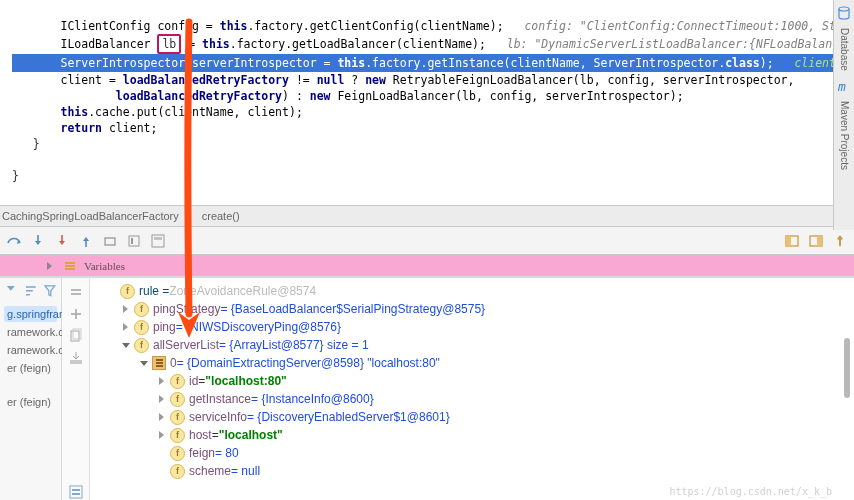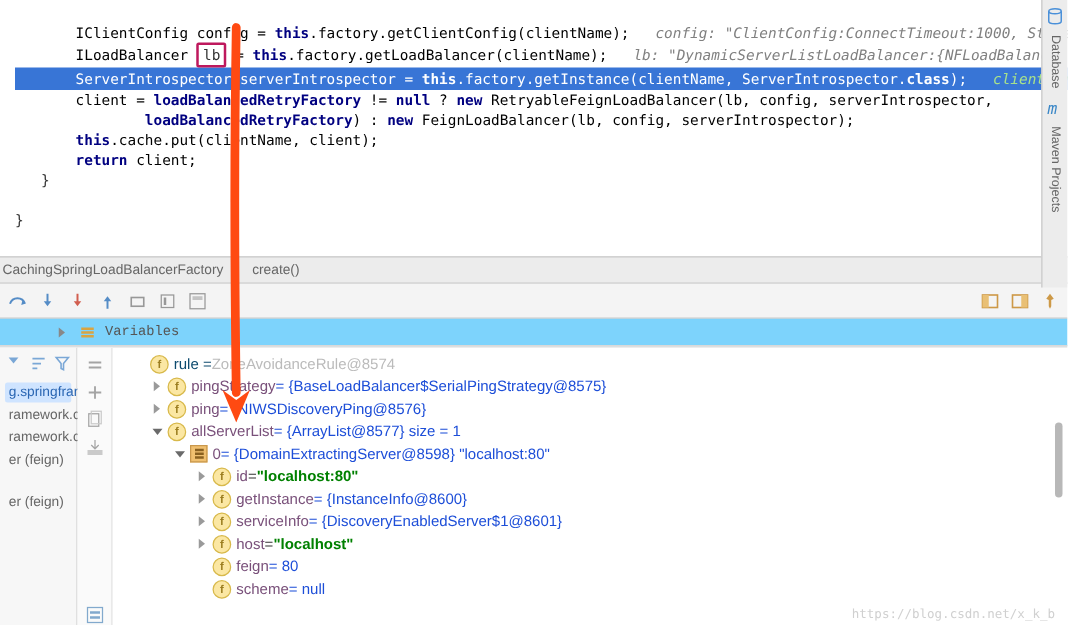--- a/index.html
+++ b/index.html
@@ -13,21 +13,21 @@
 .hl-line .kw{color:#fff;font-weight:700}
 .hl-line .cmt{color:#a8e28b;font-style:italic}
 .lb-box{display:inline-block;border:2px solid #be185d;border-radius:2px;padding:0 3px}
 .arrow{position:absolute;left:176px;top:16px;width:26px;height:322px;pointer-events:none;z-index:6}
 .arrow svg{width:100%;height:100%;display:block}
 .breadcrumb{height:22px;border-top:1px solid #c8c8c8;border-bottom:1px solid #c8c8c8;background:#ececec;display:flex;align-items:center;font-family:'Helvetica Neue',Arial,sans-serif;font-size:11px;color:#666;padding:0 2px}
 .bc-sep{margin:0 6px;color:#999}
 .toolbar{height:28px;border-bottom:1px solid #c8c8c8;background:#f4f4f4;display:flex;align-items:center;padding:0 6px;justify-content:space-between}
 .tool-left,.tool-right{display:flex;gap:8px;align-items:center}
 .tb-ico{width:16px;height:16px;display:inline-flex;align-items:center;justify-content:center;opacity:.85}
-.vars-head{height:22px;border-bottom:1px solid #d9d9d9;background:#7dd3fc;display:flex;align-items:center;padding:0 6px;font-family:Liberation Mono, monospace;font-size:11px;color:#555}
+.vars-head{height:22px;border-bottom:1px solid #d9d9d9;background:#f9a8d4;display:flex;align-items:center;padding:0 6px;font-family:Liberation Serif, serif;font-size:11px;color:#555}
 .vhead-ico{width:12px;height:12px;margin-right:4px}
 .main{flex:1;display:flex;border-top:1px solid #d9d9d9;overflow:hidden}
 .leftcol{width:62px;border-right:1px solid #d9d9d9;background:#f7f7f7;padding:4px 4px 0 4px;display:flex;flex-direction:column;gap:2px}
 .left-ico-row{display:flex;gap:6px;align-items:center;padding:2px 0}
 .mini-ico{width:14px;height:14px;display:inline-flex;align-items:center;justify-content:center}
 .sel-frame{background:#cfe4ff;color:#2a66b3;font-family:'Helvetica Neue',Arial,sans-serif;font-size:11px;padding:2px 3px;border-radius:2px;margin-top:4px}
 .plain-frame{color:#666;font-family:'Helvetica Neue',Arial,sans-serif;font-size:11px;padding:2px 3px}
 .em{}
 .gut{width:28px;border-right:1px solid #e4e4e4;background:#fafafa;display:flex;flex-direction:column;align-items:center;gap:6px;padding-top:6px}
 .gut-ico{width:16px;height:16px;display:inline-flex;align-items:center;justify-content:center;opacity:.75}
@@ -39,21 +39,21 @@
 .ob::before{content:"";width:7px;height:2px;background:#8a6120;box-shadow:0 3px 0 #8a6120,0 -3px 0 #8a6120}
 .key{color:#79507a}
 .val{color:#1d4ed8}
 .grn{color:#008000;font-weight:700}
 .as{color:#333}
 .ind0{padding-left:24px}.ind1{padding-left:42px}.ind2{padding-left:60px}
 .scroll-ind{position:absolute;right:4px;top:60px;width:6px;height:60px;background:#b8b8b8;border-radius:3px}
 .side-tabs{position:absolute;right:0;top:0;width:21px;height:230px;background:#ececec;border-left:1px solid #c8c8c8;display:flex;flex-direction:column;align-items:center;padding-top:6px;gap:8px}
 .side-label{writing-mode:vertical-rl;font-family:'Helvetica Neue',Arial,sans-serif;font-size:10px;color:#666}
 .side-ico{width:14px;height:14px}
-.wm{position:absolute;right:10px;bottom:3px;font-size:10px;color:#d0d0d0;z-index:2}
+.wm{position:absolute;right:22px;bottom:3px;font-size:10px;color:#d0d0d0;z-index:2}
 </style>
 </head>
 <body>
 
 <div class="root">
 
   <div class="side-tabs">
     <span class="side-ico"><svg viewBox="0 0 14 14">
           <ellipse cx="7" cy="3" rx="5" ry="2" fill="none" stroke="#4a90d9" stroke-width="1.2"></ellipse>
           <path d="M2 3v8c0 1.1 2.2 2 5 2s5-.9 5-2V3" fill="none" stroke="#4a90d9" stroke-width="1.2"></path>

